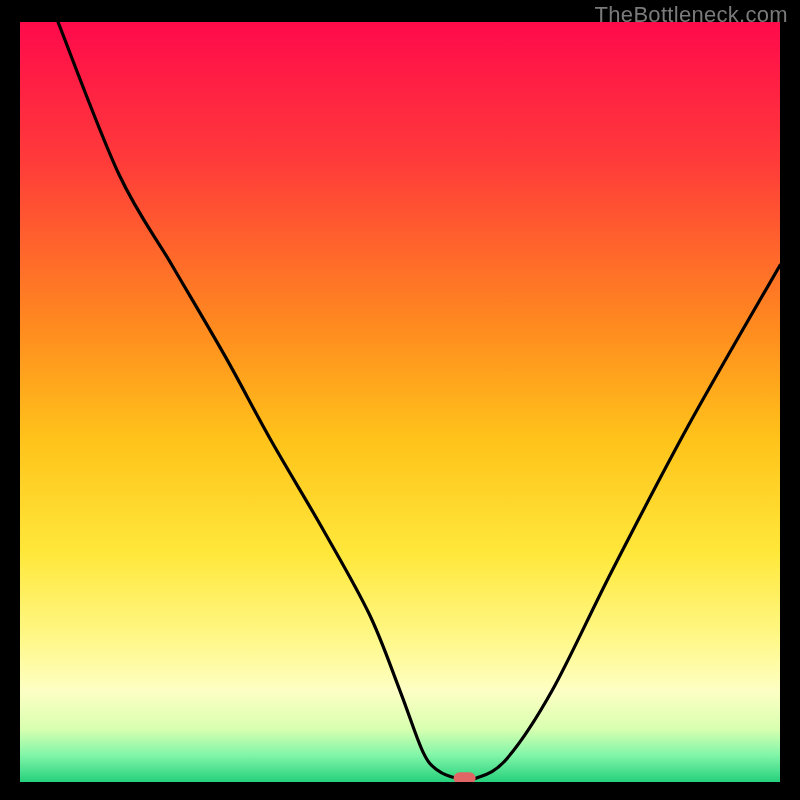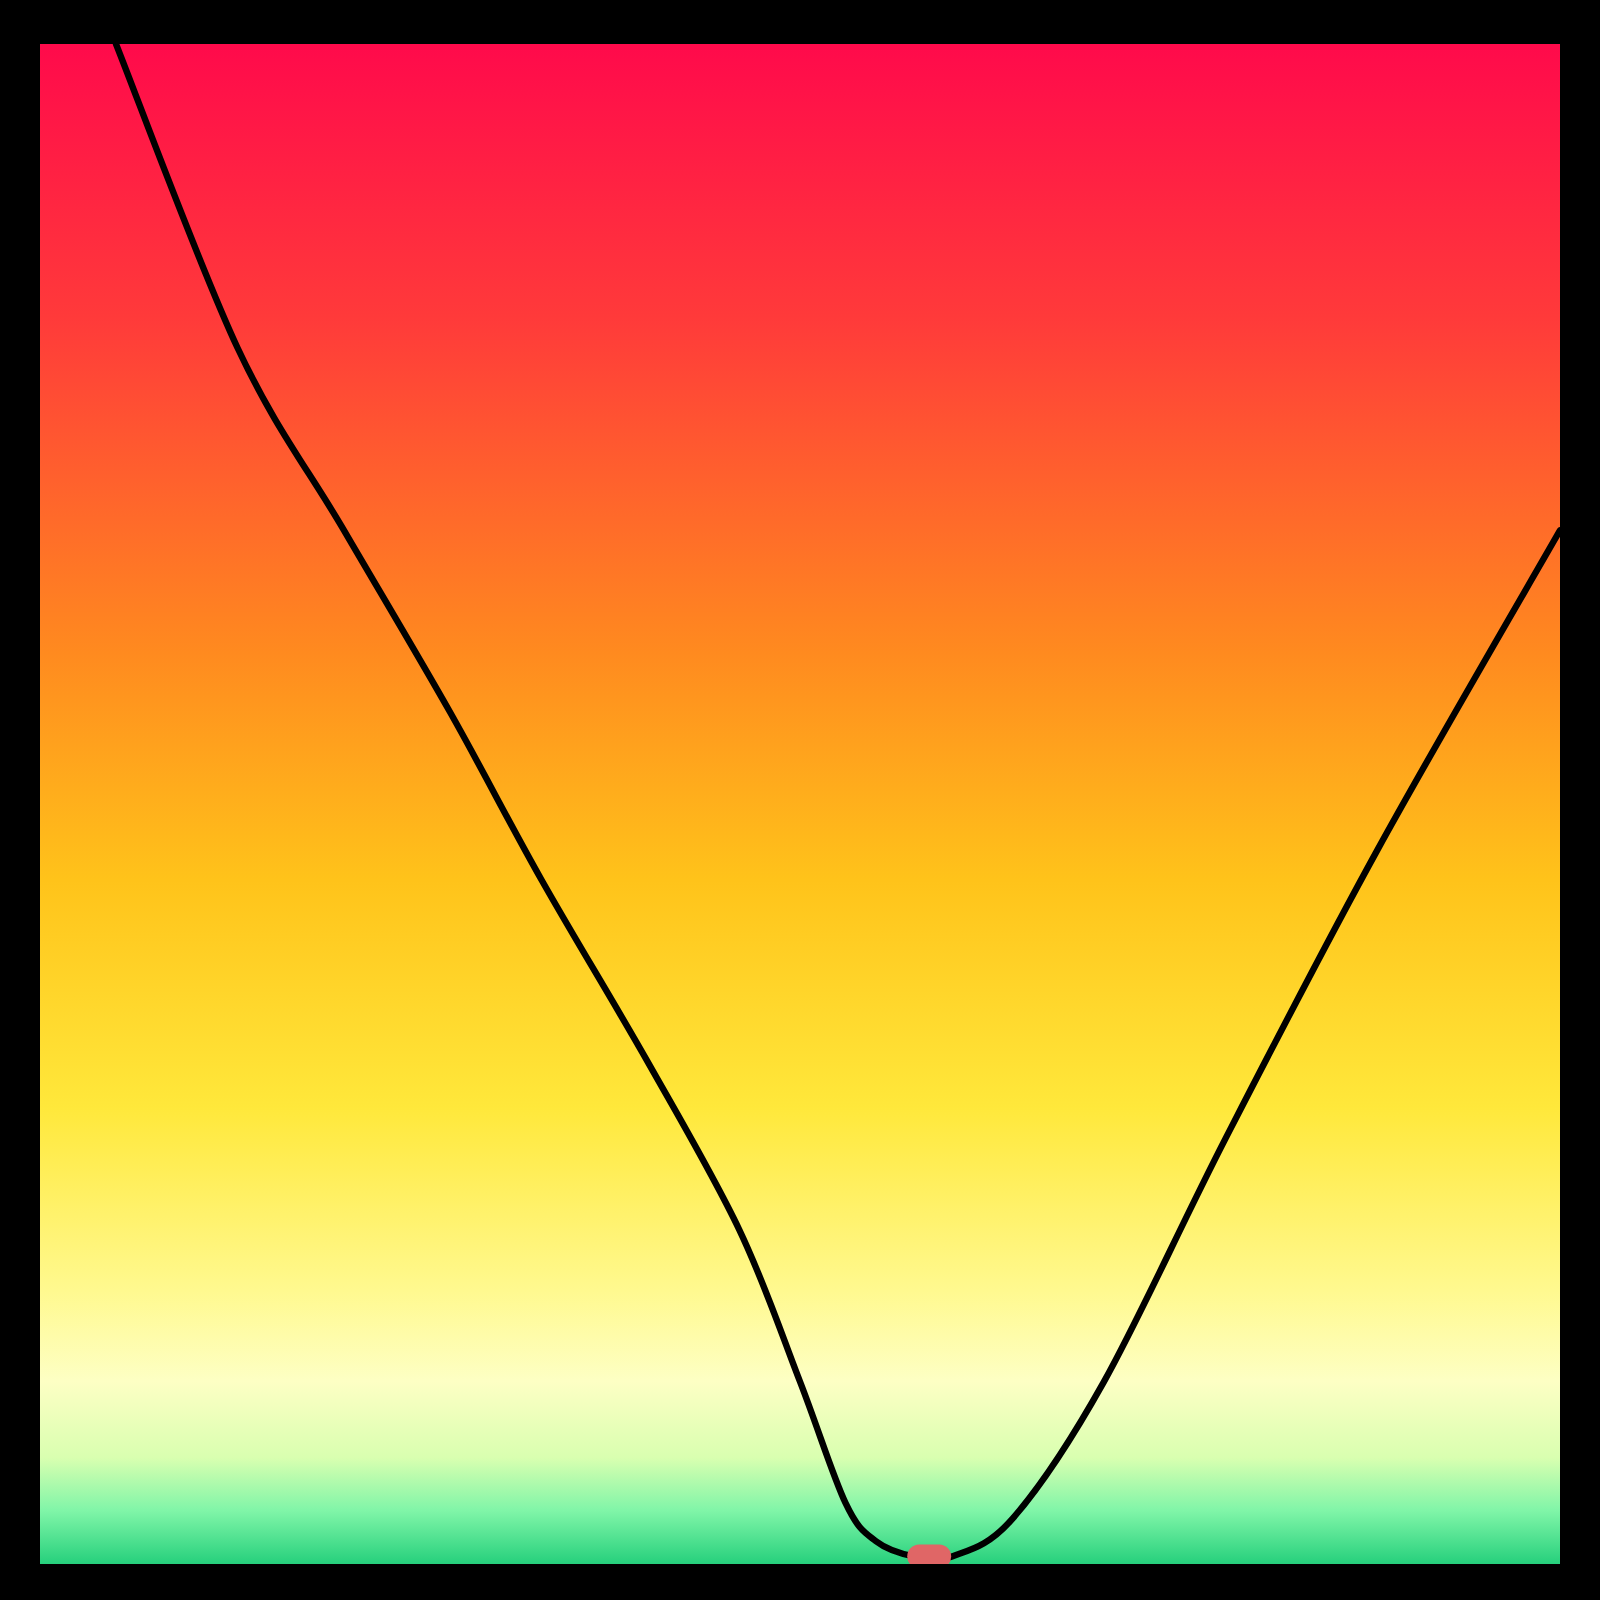--- a/index.html
+++ b/index.html
@@ -38,20 +38,21 @@
   svg {
     display: block;
     width: 760px;
     height: 760px;
   }
 </style>
 </head>
 <body>
 
 <div class="frame">
+  <div class="watermark">TheBottleneck.com</div>
 
   <div class="plot-outer">
     <svg viewBox="0 0 760 760">
       <defs>
         <linearGradient id="bg-grad" x1="0" y1="0" x2="0" y2="1">
             <stop offset="0.00%" stop-color="#ff0a4b"></stop>
             <stop offset="18.00%" stop-color="#ff3a3a"></stop>
             <stop offset="40.00%" stop-color="#ff8a1f"></stop>
             <stop offset="55.00%" stop-color="#ffc31a"></stop>
             <stop offset="70.00%" stop-color="#ffe83b"></stop>

